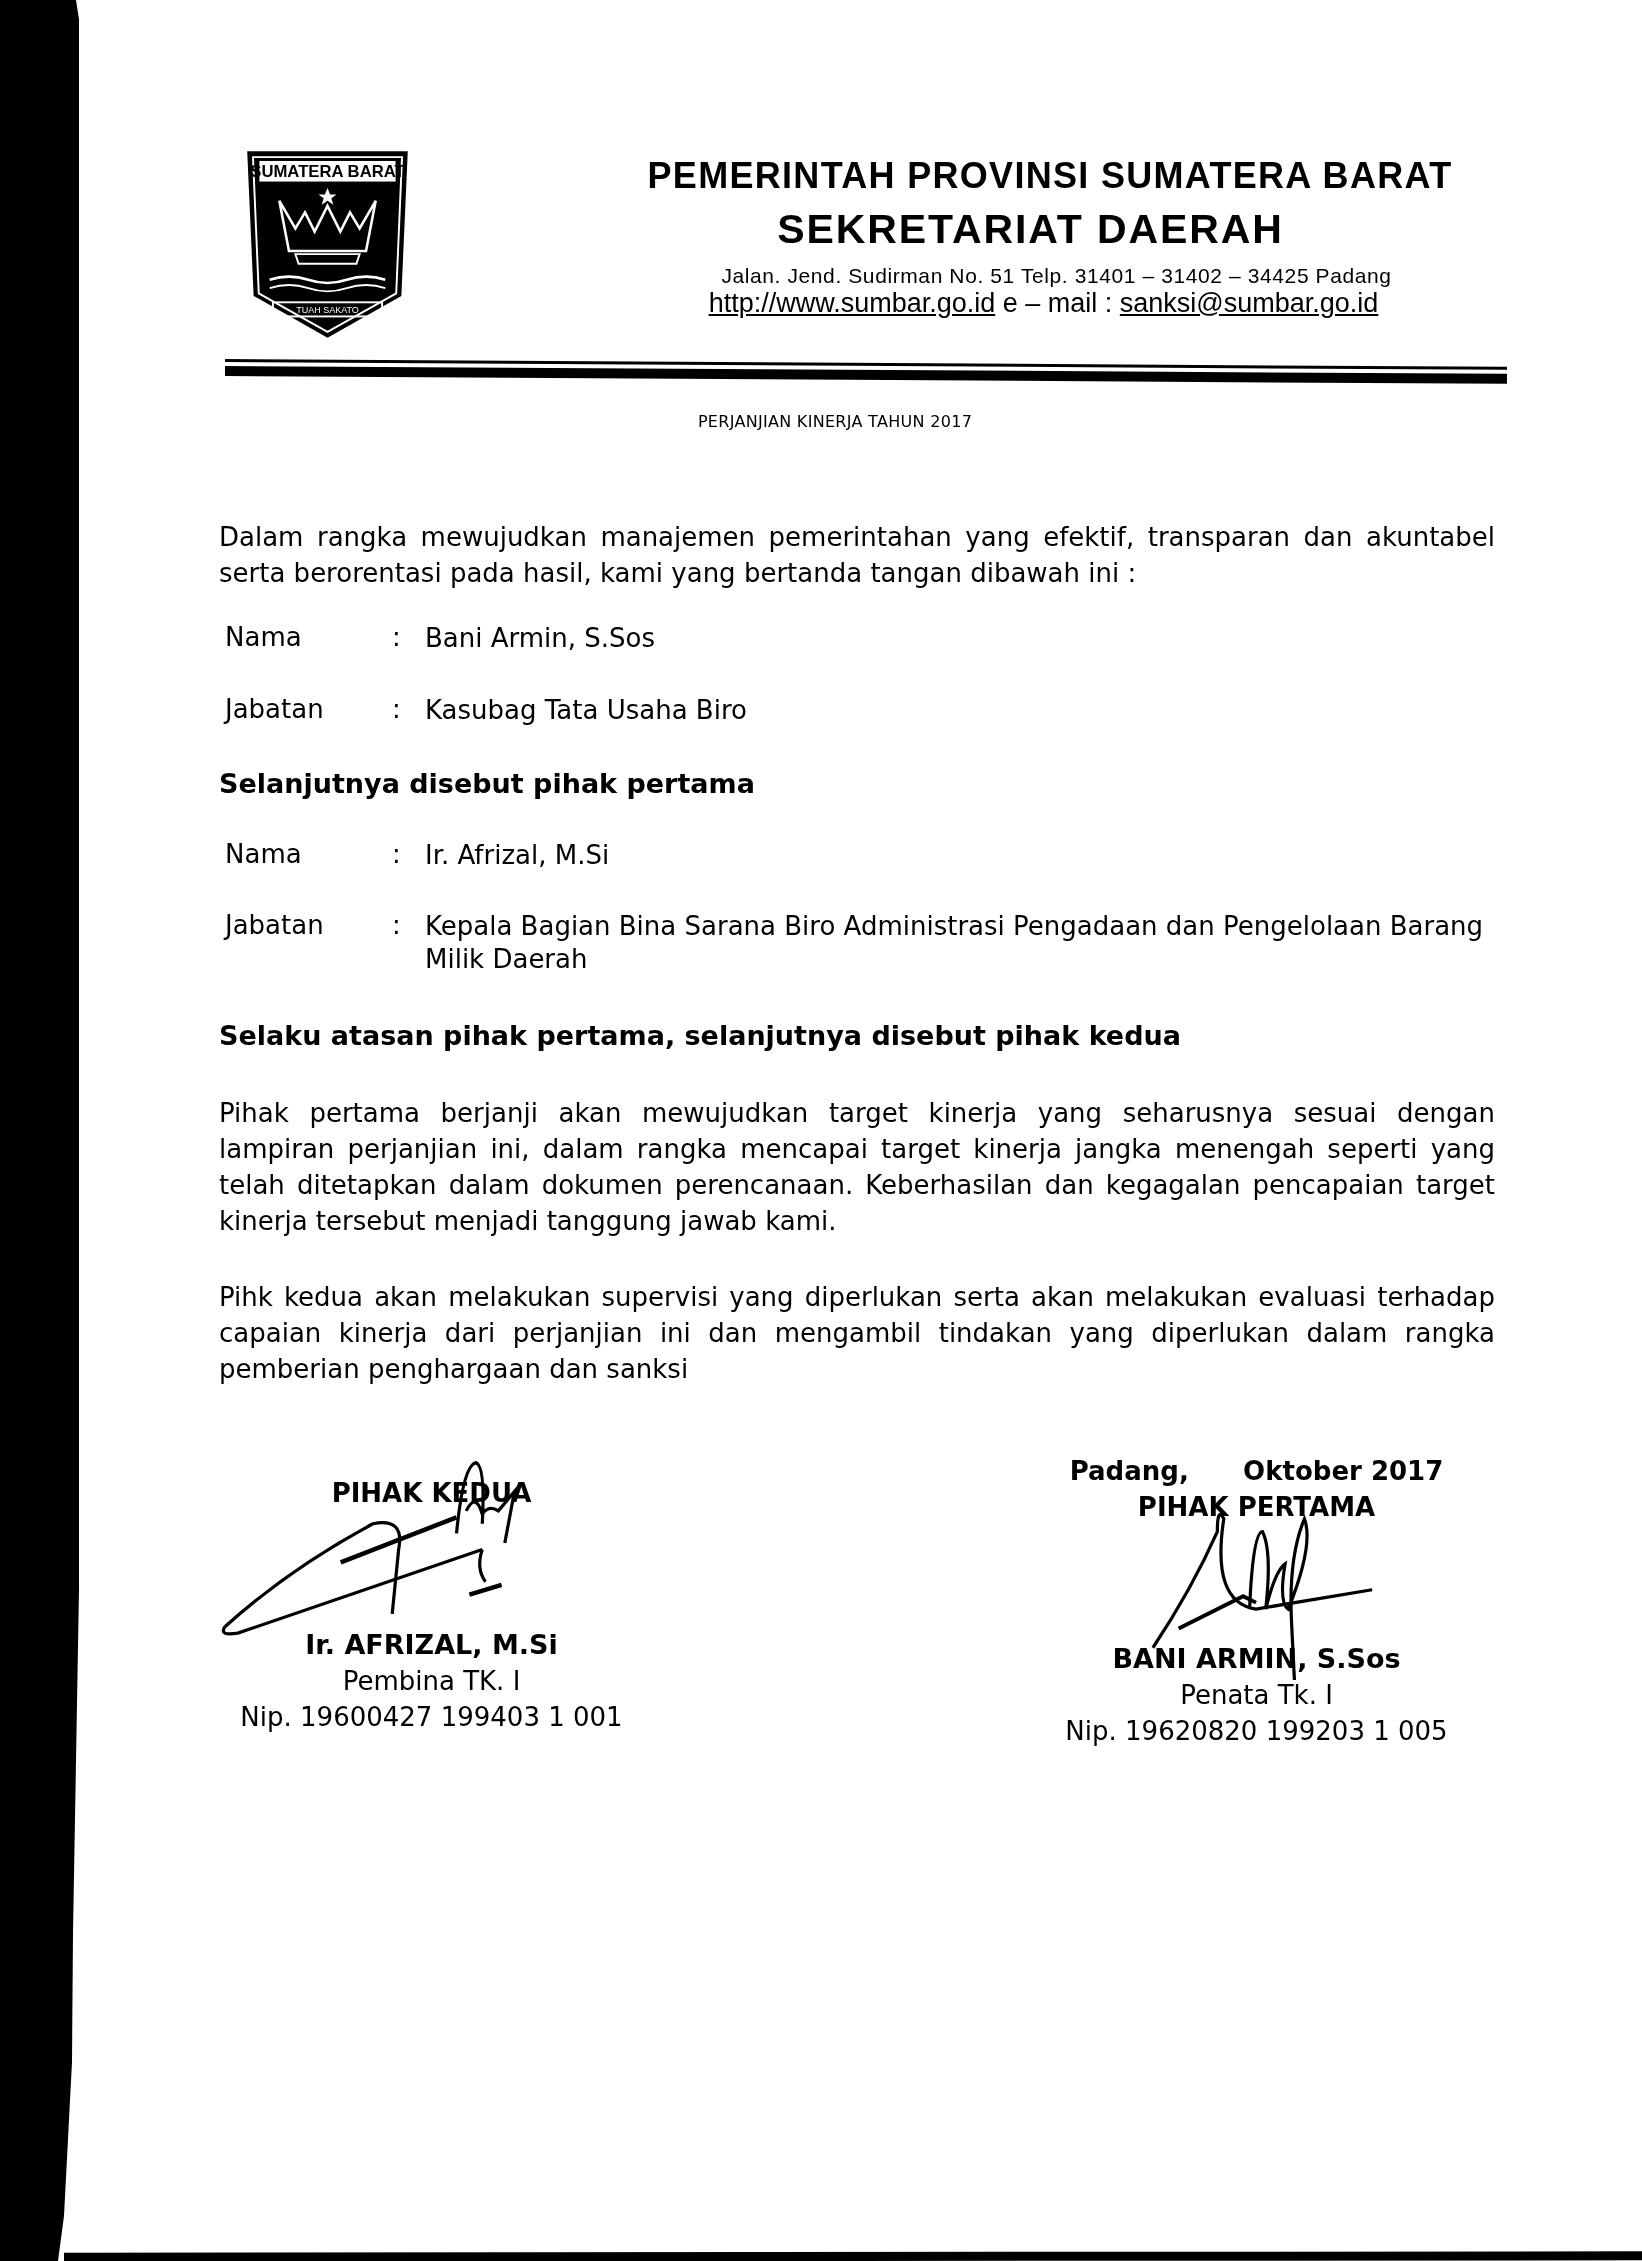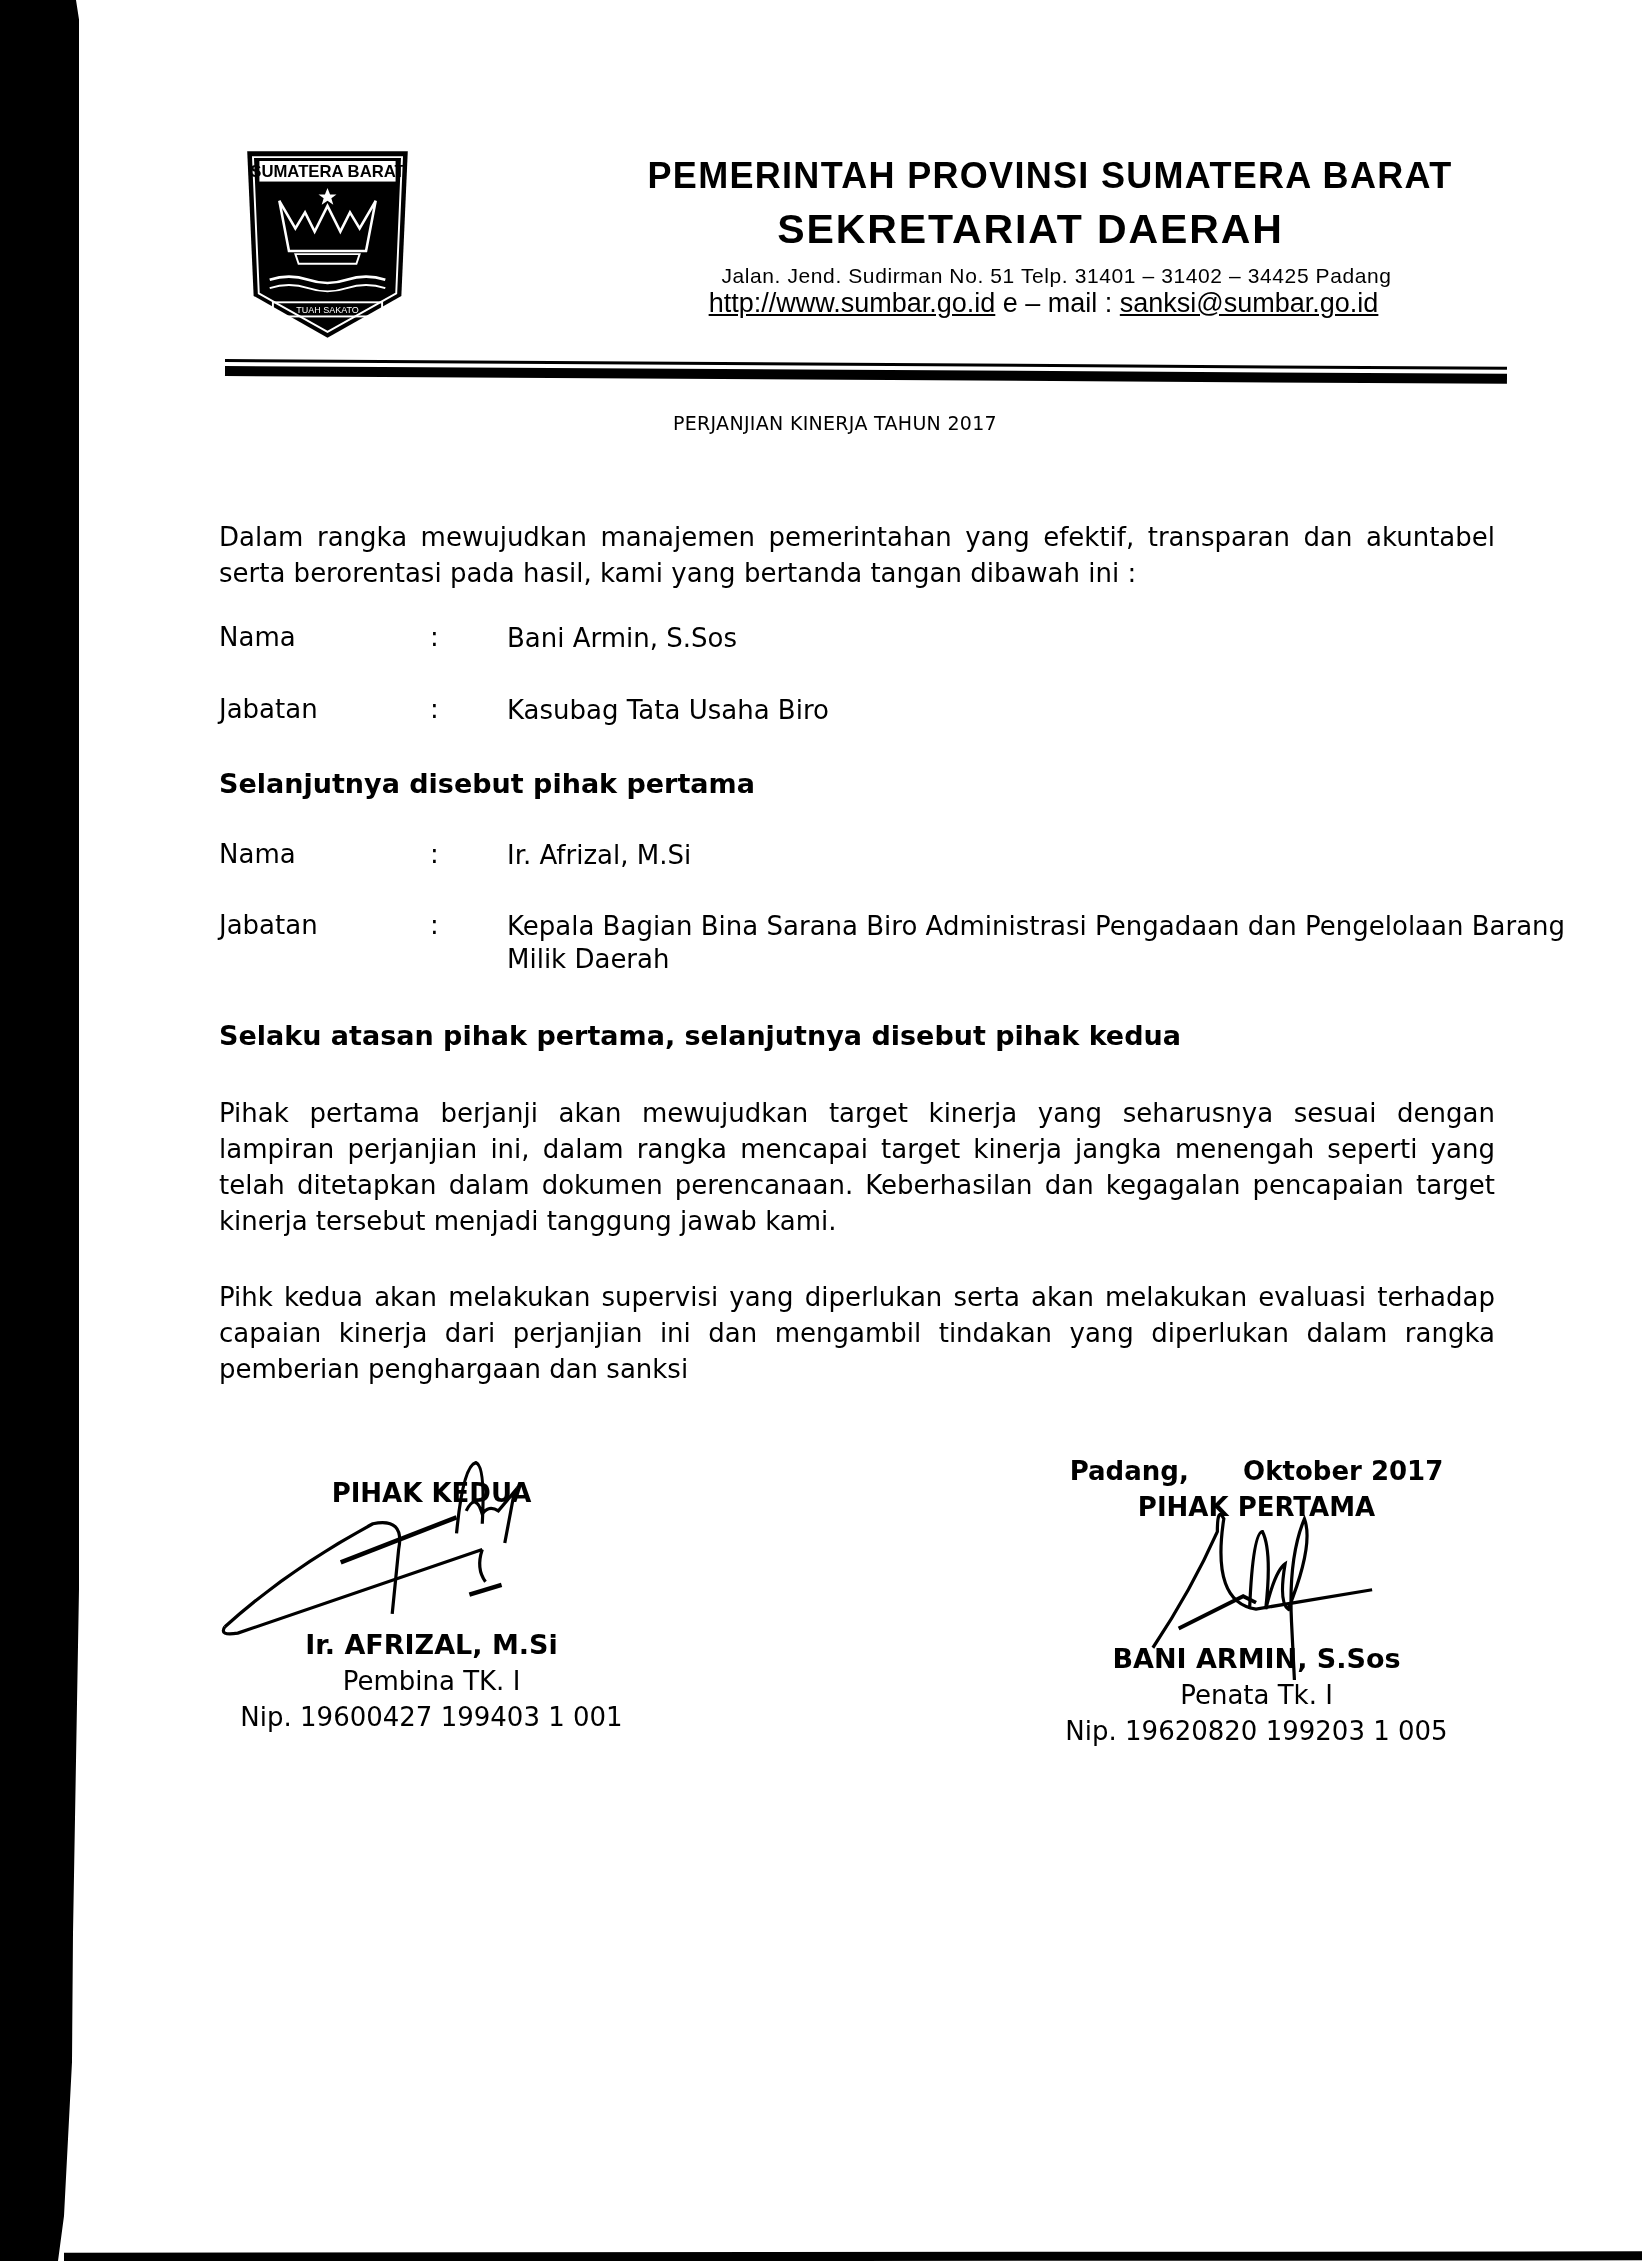--- a/index.html
+++ b/index.html
@@ -17,24 +17,24 @@
   .kop-gov { font-size: 36px; font-weight: bold; letter-spacing: 1.3px; margin-left: 39px; }
   .kop-office { font-size: 41px; font-weight: bold; letter-spacing: 1.9px; line-height: 64px; text-align: center; }
   .kop-address { font-size: 21px; margin-top: 2.6px; margin-left: 52px; letter-spacing: 0.6px; }
   .kop-web { font-size: 27px; margin-left: 26px; }
   .kop-web .link { text-decoration: underline; }
 
   .rule { position: absolute; left: 225px; top: 359px; width: 1282px; height: 2.6px; background: #000; transform: rotate(0.35deg); transform-origin: left; }
   .rule.thick { top: 366px; height: 10.3px; }
 
   
-  .doc-title { position: absolute; left: 0; top: 412px; width: 1643px; text-align: center; font-size: 19px; letter-spacing: 0.3px; padding-left: 27px; box-sizing: border-box; }
+  .doc-title { position: absolute; left: 0; top: 412px; width: 1643px; text-align: center; font-size: 16px; letter-spacing: 0.3px; padding-left: 27px; box-sizing: border-box; }
   .para { position: absolute; left: 219px; width: 1276px; font-size: 26px; line-height: 36px; text-align: justify; }
   .para.intro { top: 519px; }
-  .field { position: absolute; left: 219px; font-size: 26px; display: flex; gap: 44px; }
+  .field { position: absolute; left: 225px; font-size: 26px; display: flex; }
   .field .label { width: 167px; }
   .field .colon { width: 33px; }
   .field .value { width: 1082px; line-height: 33px; }
   .heading { position: absolute; left: 219px; font-size: 27px; font-weight: bold; }
   .para.p1 { top: 1095px; }
   .para.p2 { top: 1279px; }
 
   
   .sig-block { position: absolute; text-align: center; font-size: 26px; line-height: 36px; }
   .sig-left { left: 238px; top: 1475px; width: 387px; }

